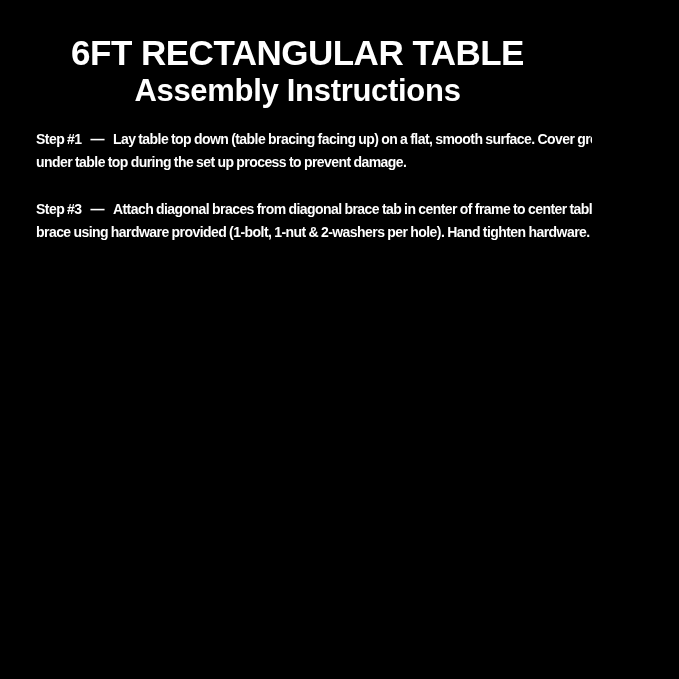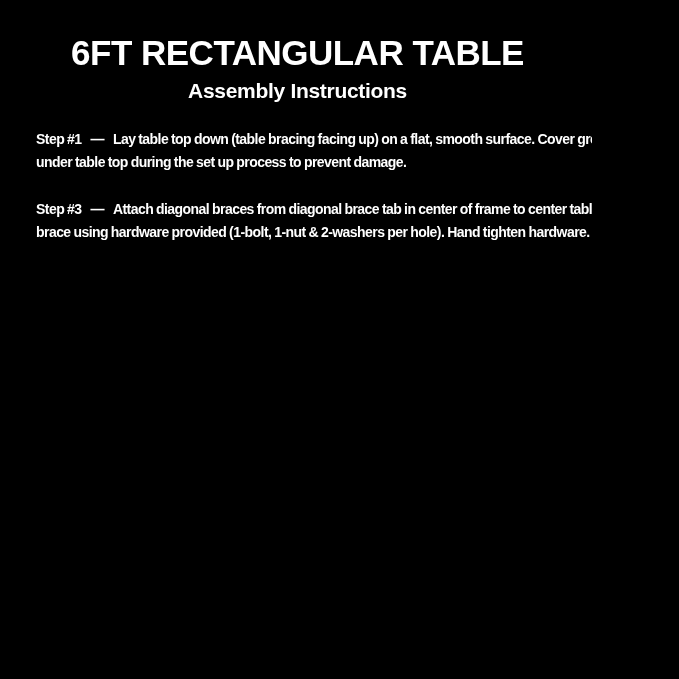--- a/index.html
+++ b/index.html
@@ -21,21 +21,21 @@
   }
   .title {
     text-align: center;
     font-size: 35px;
     line-height: 38px;
     letter-spacing: -0.5px;
     margin: 0;
   }
   .subtitle {
     text-align: center;
-    font-size: 21px;
+    font-size: 31px;
     line-height: 26px;
     letter-spacing: -0.3px;
     margin: 6px 0 0 0;
   }
   .steps {
     margin-top: 24px;
     width: 612px;
   }
   .step {
     font-size: 14px;

